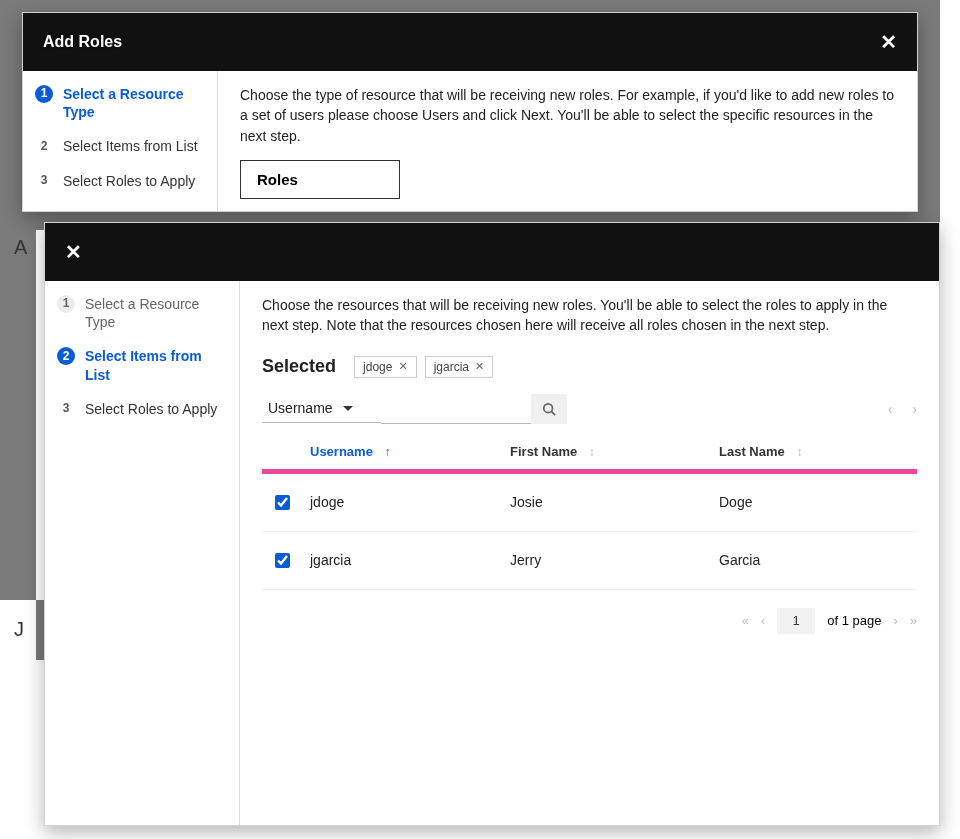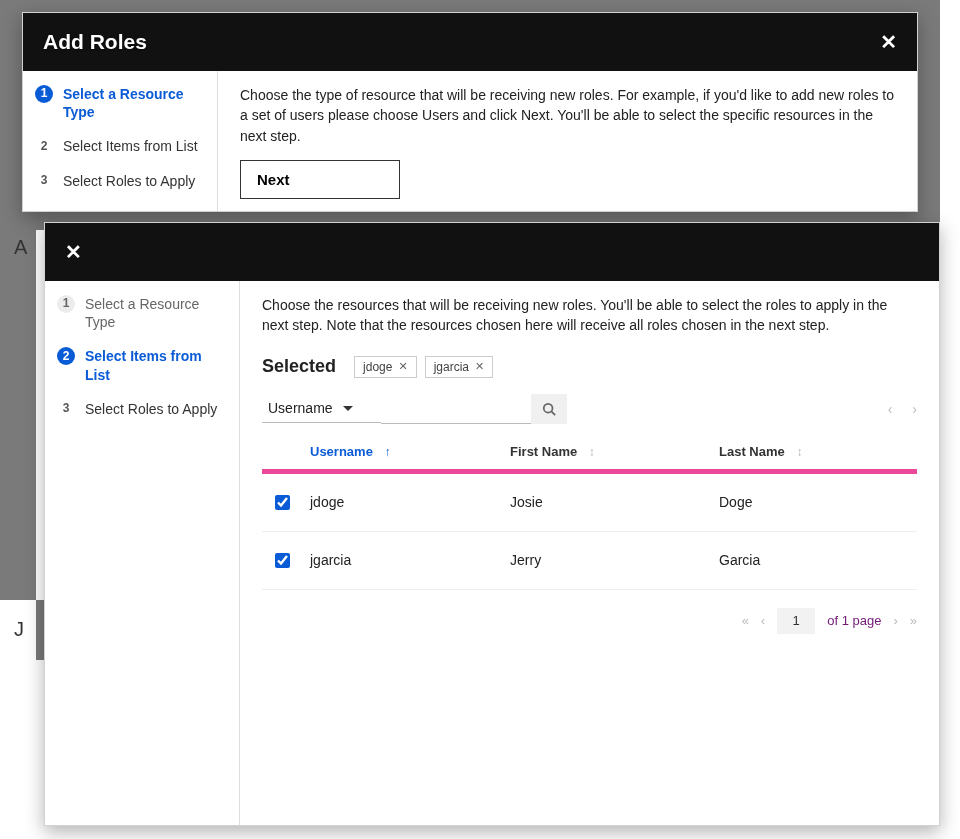--- a/index.html
+++ b/index.html
@@ -37,21 +37,21 @@
     background: #111;
     color: #fff;
     height: 58px;
     display: flex;
     align-items: center;
     justify-content: space-between;
     padding: 0 20px;
   }
   .mhdr h2 {
     margin: 0;
-    font-size: 21px;
+    font-size: 16px;
     font-weight: 600;
     text-shadow: 0 1px 2px rgba(0,0,0,0.5);
   }
   .close-x {
     font-size: 20px;
     font-weight: 700;
     cursor: pointer;
     color: #fff;
   }
 
@@ -226,21 +226,21 @@
   .pager .pgbtn { color: #bbb; cursor: pointer; }
   .pager .pnum {
     background: #f2f2f2;
     width: 38px;
     height: 26px;
     border: none;
     text-align: center;
     font-size: 13px;
     color: #333;
   }
-  .pager .ptxt { color: #701a75; }
+  .pager .ptxt { color: #000000; }
 
   .footbar {
     margin-top: auto;
     padding-top: 18px;
     border-top: 1px solid #e2e2e2;
     display: flex;
     align-items: center;
     gap: 12px;
   }
   .btn {
@@ -279,21 +279,21 @@
         <span class="lbl">Select Items from List</span>
       </div>
       <div class="step">
         <span class="num">3</span>
         <span class="lbl">Select Roles to Apply</span>
       </div>
     </div>
     <div class="content">
       <div class="instr">Choose the type of resource that will be receiving new roles. For example, if you'd like to add new roles to a set of users please choose Users and click Next. You'll be able to select the specific resources in the next step.</div>
       <div class="type-btns">
-        <button class="type-btn">Next</button>
+        <button class="type-btn">Roles</button>
       </div>
     </div>
   </div>
 </div>
 
 <div class="modal modal-b">
   <div class="mhdr">
     <span class="close-x">✕</span>
   </div>
   <div class="mbody">

